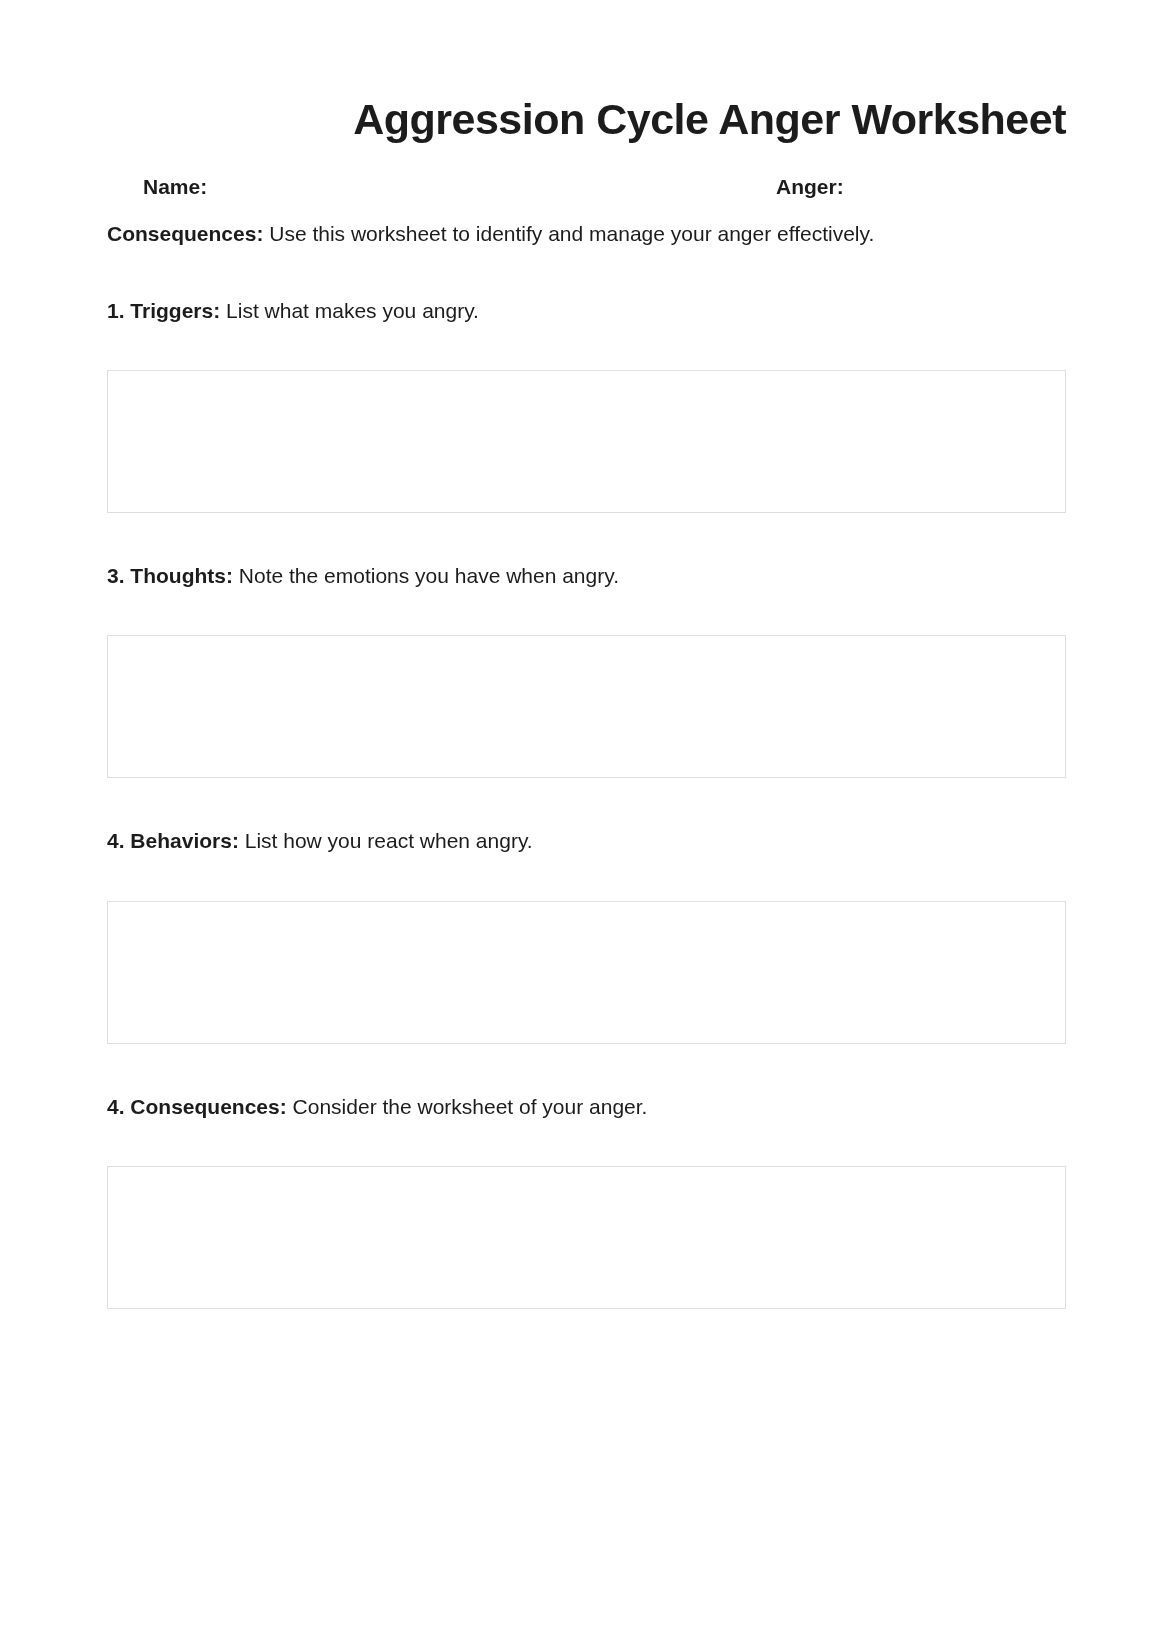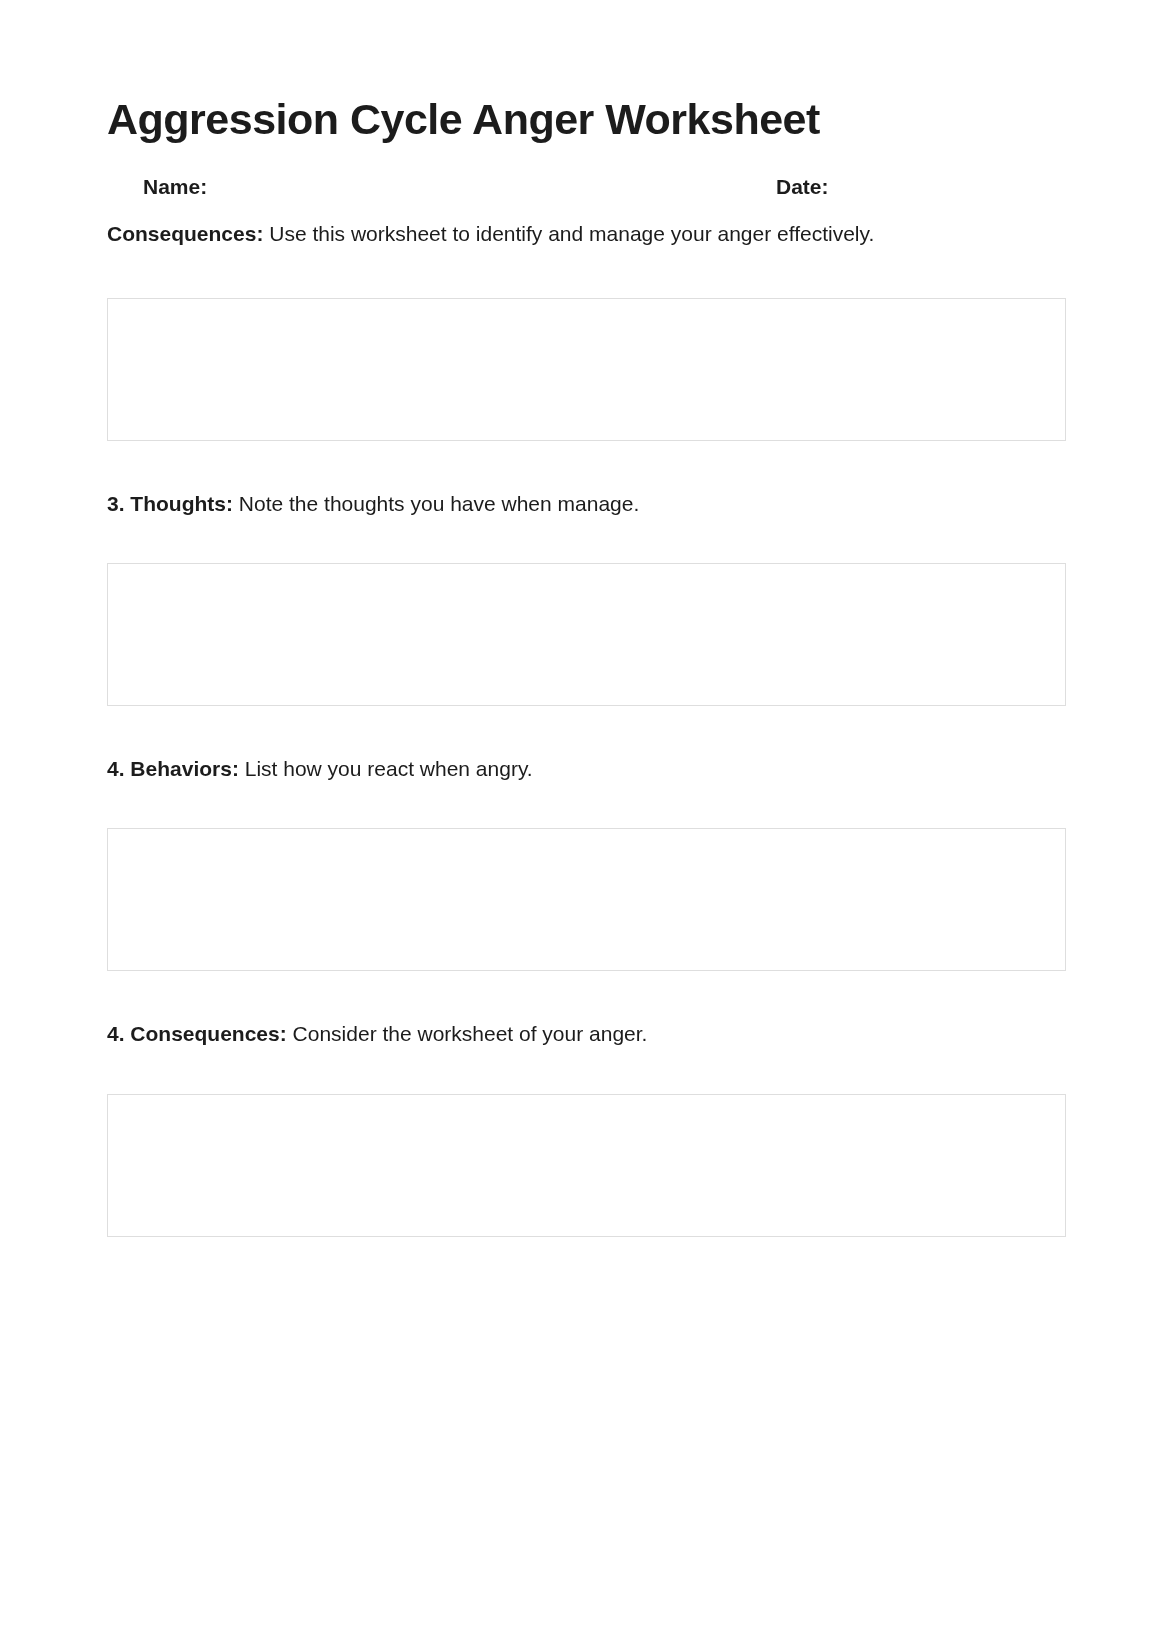--- a/index.html
+++ b/index.html
@@ -9,21 +9,21 @@
     color: #1c1c1c;
   }
   .page {
     width: 1176px;
     height: 1630px;
     background: #ffffff;
     padding: 95px 110px 0 107px;
     overflow: hidden;
   }
   .doc-title {
-    text-align: left;
+    text-align: right;
     font-size: 43px;
     font-weight: bold;
     letter-spacing: -0.5px;
     line-height: 1.15;
   }
   .meta-row {
     display: flex;
     margin-top: 30px;
     font-size: 21px;
     line-height: 1.2;
@@ -65,39 +65,43 @@
 <div class="page">
 
   <h1 class="doc-title">Aggression Cycle Anger Worksheet</h1>
 
   <div class="meta-row">
     <div class="meta-field name-field">
       <span class="meta-label">Name:</span>
       <span class="meta-value"></span>
     </div>
     <div class="meta-field date-field">
-      <span class="meta-label">Date:</span>
+      <span class="meta-label">Anger:</span>
       <span class="meta-value"></span>
     </div>
   </div>
 
   <p class="instructions">
     <strong>Consequences:</strong>
     <span>Use this worksheet to identify and manage your anger effectively.</span>
   </p>
 
   <section class="ws-section">
+    <p class="section-heading">
+      <strong>1. Triggers:</strong>
+      <span>List what makes you angry.</span>
+    </p>
     <div class="answer-box"></div>
   </section>
 
 
   <section class="ws-section">
     <p class="section-heading">
       <strong>3. Thoughts:</strong>
-      <span>Note the thoughts you have when manage.</span>
+      <span>Note the emotions you have when angry.</span>
     </p>
     <div class="answer-box"></div>
   </section>
 
   <section class="ws-section">
     <p class="section-heading">
       <strong>4. Behaviors:</strong>
       <span>List how you react when angry.</span>
     </p>
     <div class="answer-box"></div>

